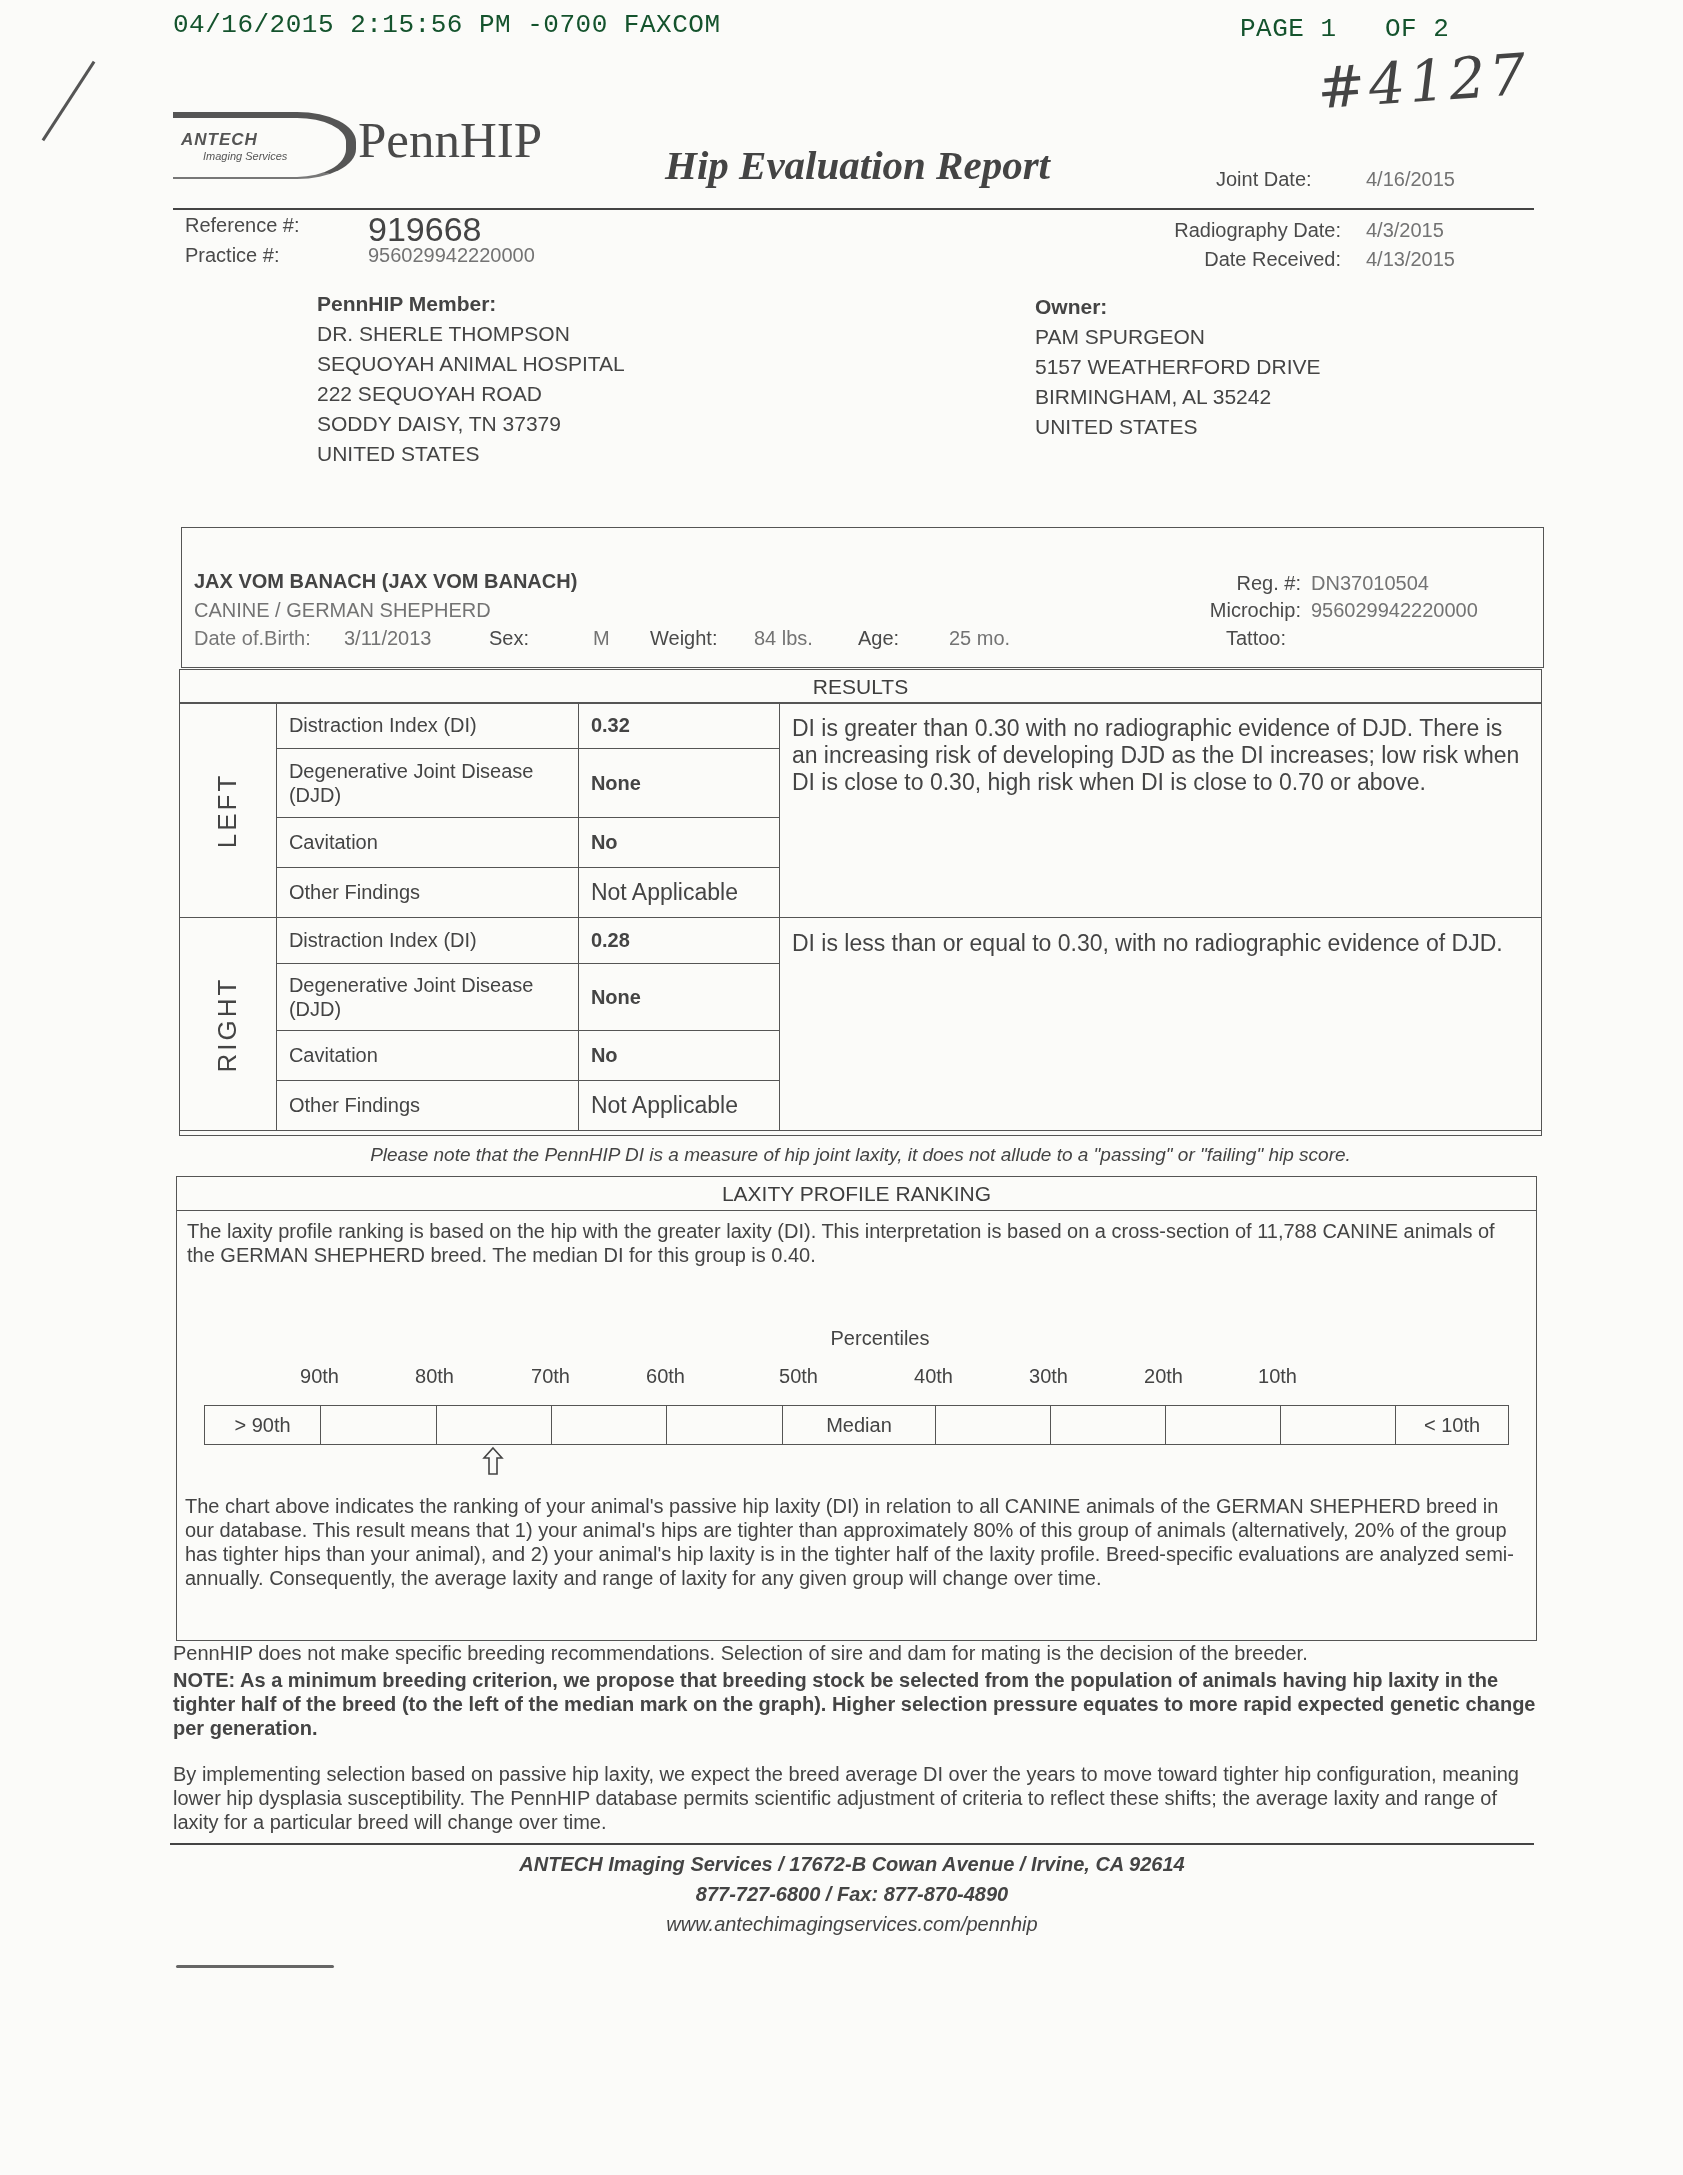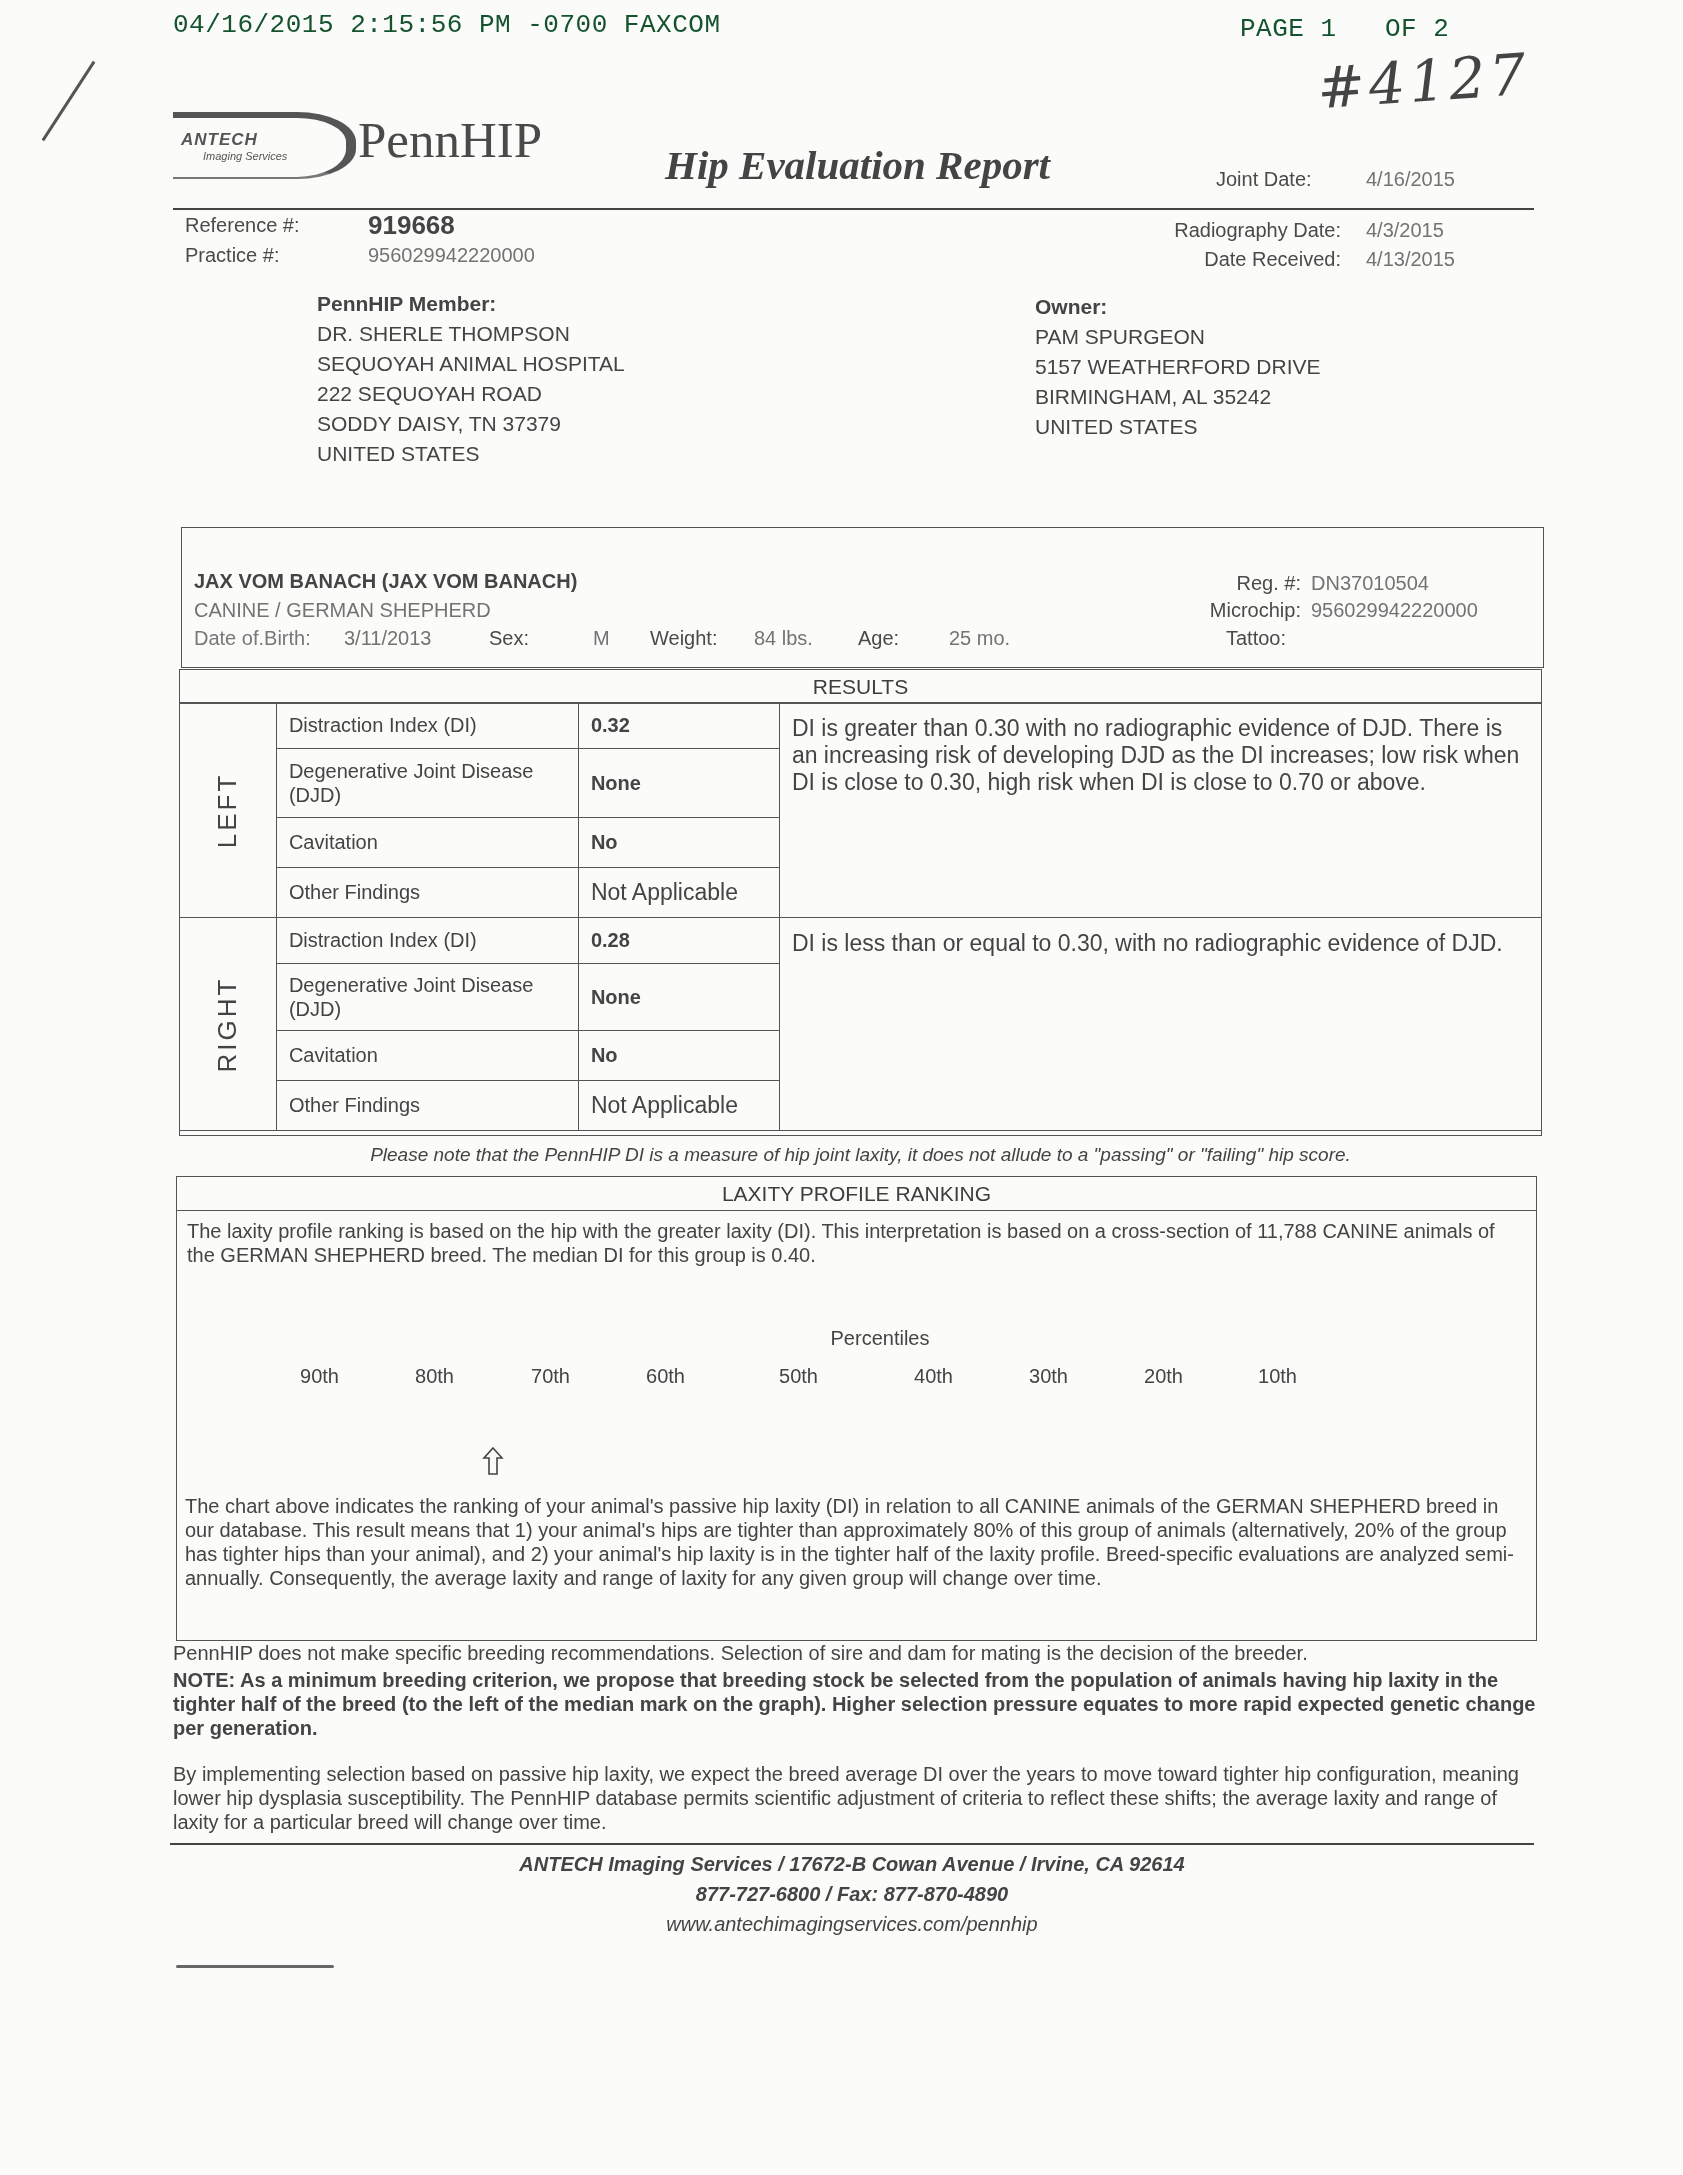--- a/index.html
+++ b/index.html
@@ -54,21 +54,21 @@
 </div>
 <div class="abs penn" style="left:358px; top:111px;">PennHIP</div>
 
 <div class="abs title" style="left:665px; top:141px;">Hip Evaluation Report</div>
 <div class="abs lbl" style="left:1216px; top:168px;">Joint Date:</div>
 <div class="abs val" style="left:1366px; top:168px;">4/16/2015</div>
 
 <div class="abs hr" style="left:173px; top:208px; width:1361px;"></div>
 
 <div class="abs lbl" style="left:185px; top:214px;">Reference #:</div>
-<div class="abs" style="left:368px; top:210px; font-size:26px; font-weight:bold; color:#444;">919668</div>
+<div class="abs" style="left:368px; top:210px; font-size:34px; font-weight:normal; color:#444;">919668</div>
 <div class="abs lbl" style="left:185px; top:244px;">Practice #:</div>
 <div class="abs val" style="left:368px; top:244px;">956029942220000</div>
 
 <div class="abs lbl" style="left:1161px; top:219px; width:180px; text-align:right;">Radiography Date:</div>
 <div class="abs val" style="left:1366px; top:219px;">4/3/2015</div>
 <div class="abs lbl" style="left:1161px; top:248px; width:180px; text-align:right;">Date Received:</div>
 <div class="abs val" style="left:1366px; top:248px;">4/13/2015</div>
 
 <div class="abs addr" style="left:317px; top:289px;">
   <div class="h">PennHIP Member:</div>
@@ -169,20 +169,33 @@
     <div class="abs pct-lbl" style="left:201px; width:59px;">80th</div>
     <div class="abs pct-lbl" style="left:317px; width:59px;">70th</div>
     <div class="abs pct-lbl" style="left:432px; width:59px;">60th</div>
     <div class="abs pct-lbl" style="left:565px; width:59px;">50th</div>
     <div class="abs pct-lbl" style="left:700px; width:59px;">40th</div>
     <div class="abs pct-lbl" style="left:815px; width:59px;">30th</div>
     <div class="abs pct-lbl" style="left:930px; width:59px;">20th</div>
     <div class="abs pct-lbl" style="left:1044px; width:59px;">10th</div>
   </div>
 
+  <div class="abs bar" style="left:27px; top:228px; width:1305px; height:40px;">
+    <div class="cell" style="width:116px;">&gt; 90th</div>
+    <div class="cell" style="width:116px;"></div>
+    <div class="cell" style="width:115px;"></div>
+    <div class="cell" style="width:115px;"></div>
+    <div class="cell" style="width:116px;"></div>
+    <div class="cell" style="width:153px;">Median</div>
+    <div class="cell" style="width:115px;"></div>
+    <div class="cell" style="width:115px;"></div>
+    <div class="cell" style="width:115px;"></div>
+    <div class="cell" style="width:115px;"></div>
+    <div class="cell" style="flex:1;">&lt; 10th</div>
+  </div>
 
   <div class="abs" style="left:305px; top:269px; width:22px; height:30px;">
     <svg width="22" height="30" viewBox="0 0 22 30">
       <path d="M11 2 L20 12 L15 12 L15 28 L7 28 L7 12 L2 12 Z" fill="none" stroke="#444" stroke-width="1.6"></path>
     </svg>
   </div>
 
   <div class="abs para" style="left:8px; top:317px; width:1337px;">The chart above indicates the ranking of your animal's passive hip laxity (DI) in relation to all CANINE animals of the GERMAN SHEPHERD breed in our database. This result means that 1) your animal's hips are tighter than approximately 80% of this group of animals (alternatively, 20% of the group has tighter hips than your animal), and 2) your animal's hip laxity is in the tighter half of the laxity profile. Breed-specific evaluations are analyzed semi-annually.  Consequently, the average laxity and range of laxity for any given group will change over time.</div>
 </div>
 

